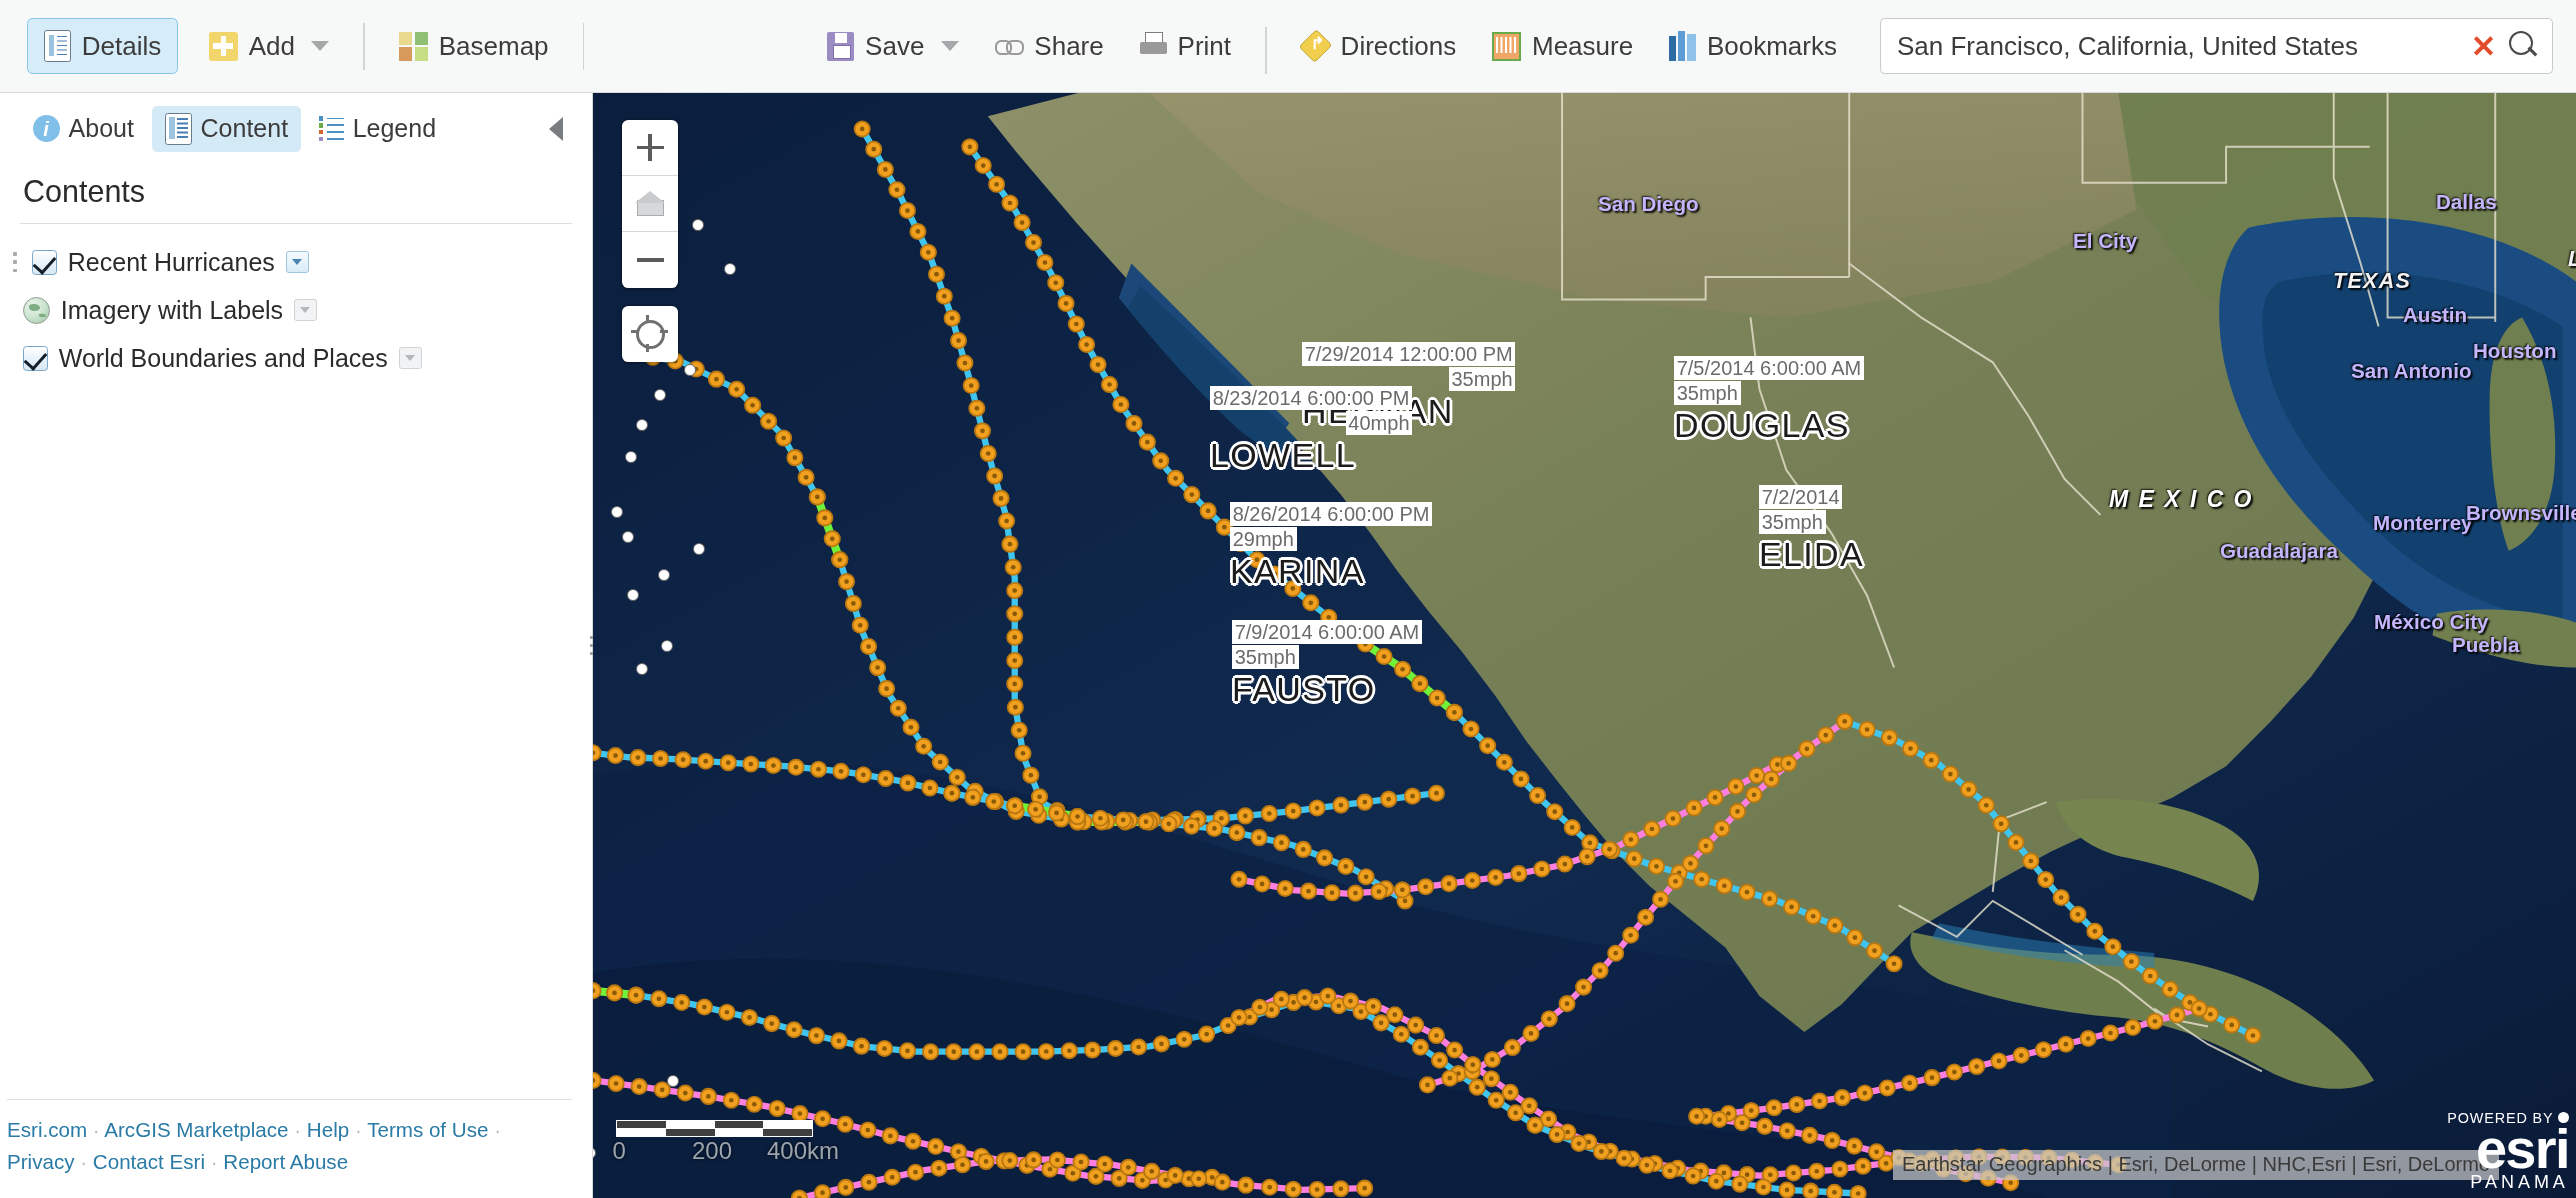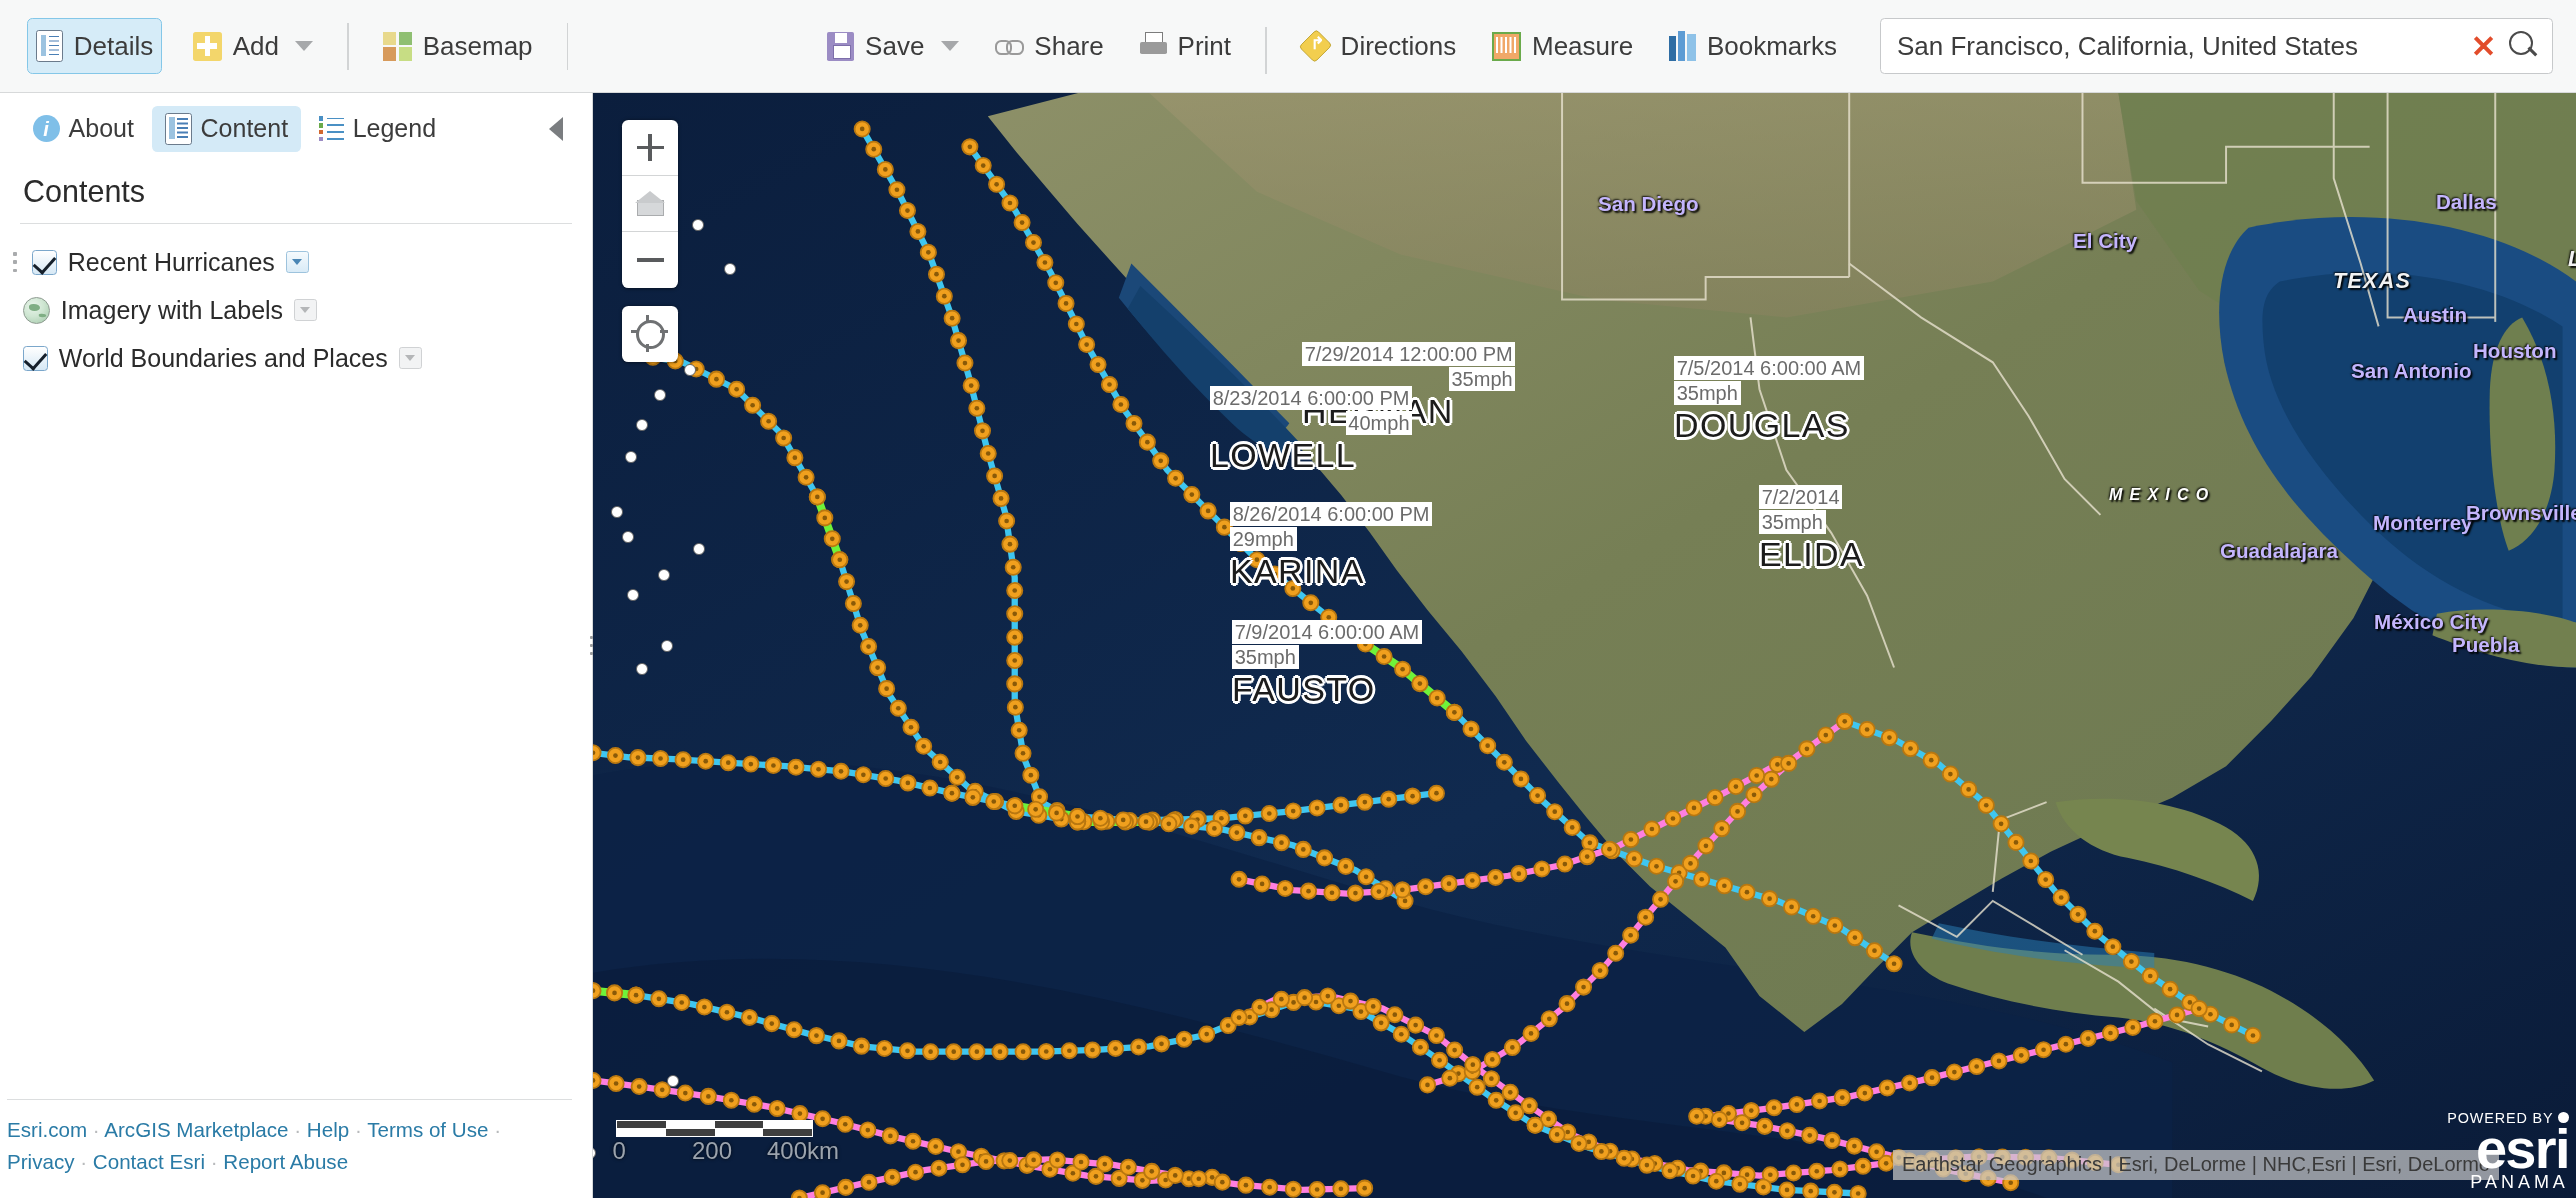--- a/index.html
+++ b/index.html
@@ -24,21 +24,21 @@
   .tb-btn {
     display: flex; align-items: center; gap: 10.8px;
     height: 56px; padding: 0 18px;
     border-radius: 5.4px;
     font-size: 26px; color: #3c3c3c;
     cursor: pointer; white-space: nowrap;
   }
   .tb-btn.active {
     background: #d6ecf8;
     border: 1.8px solid #84c7e8;
-    padding: 0 8px;
+    padding: 0 16px;
   }
   .tb-sep {
     width: 1.8px; height: 47px; background: #d2d4d5; margin: 0 16px;
   }
   .caret-down {
     width: 0; height: 0;
     border-left: 9px solid transparent;
     border-right: 9px solid transparent;
     border-top: 10px solid #a6a8aa;
     margin-left: 5.4px;
@@ -329,21 +329,21 @@
   .esri-logo .pb b { width: 10.8px; height: 10.8px; border-radius: 50%; background: #fff; display: inline-block;}
   .esri-logo .wm { font-size: 56px; font-weight: bold; line-height: .82; letter-spacing: -.03em; }
   .esri-logo .sub { font-size: 18px; letter-spacing: .22em; }
 
   
   .mlabel {
     position: absolute; z-index: 3; white-space: nowrap;
     font-family: "Liberation Sans", sans-serif; pointer-events: none;
   }
   .country {
-    color: #ffffff; font-weight: bold; font-style: italic; font-size: 16px;
+    color: #ffffff; font-weight: bold; font-style: italic; font-size: 23px;
     letter-spacing: .08em;
     text-shadow: 1.8px 1.8px 1.8px rgba(0,0,0,.95), -0.9px -0.9px 1.8px rgba(0,0,0,.8);
   }
   .state {
     color: #f2f2f2; font-weight: bold; font-style: italic; font-size: 21.5px;
     letter-spacing: .06em;
     text-shadow: 1.8px 1.8px 1.8px rgba(0,0,0,.95), -0.9px -0.9px 1.8px rgba(0,0,0,.8);
   }
   .city {
     color: #c4b5fd; font-weight: bold; font-size: 20.6px;

